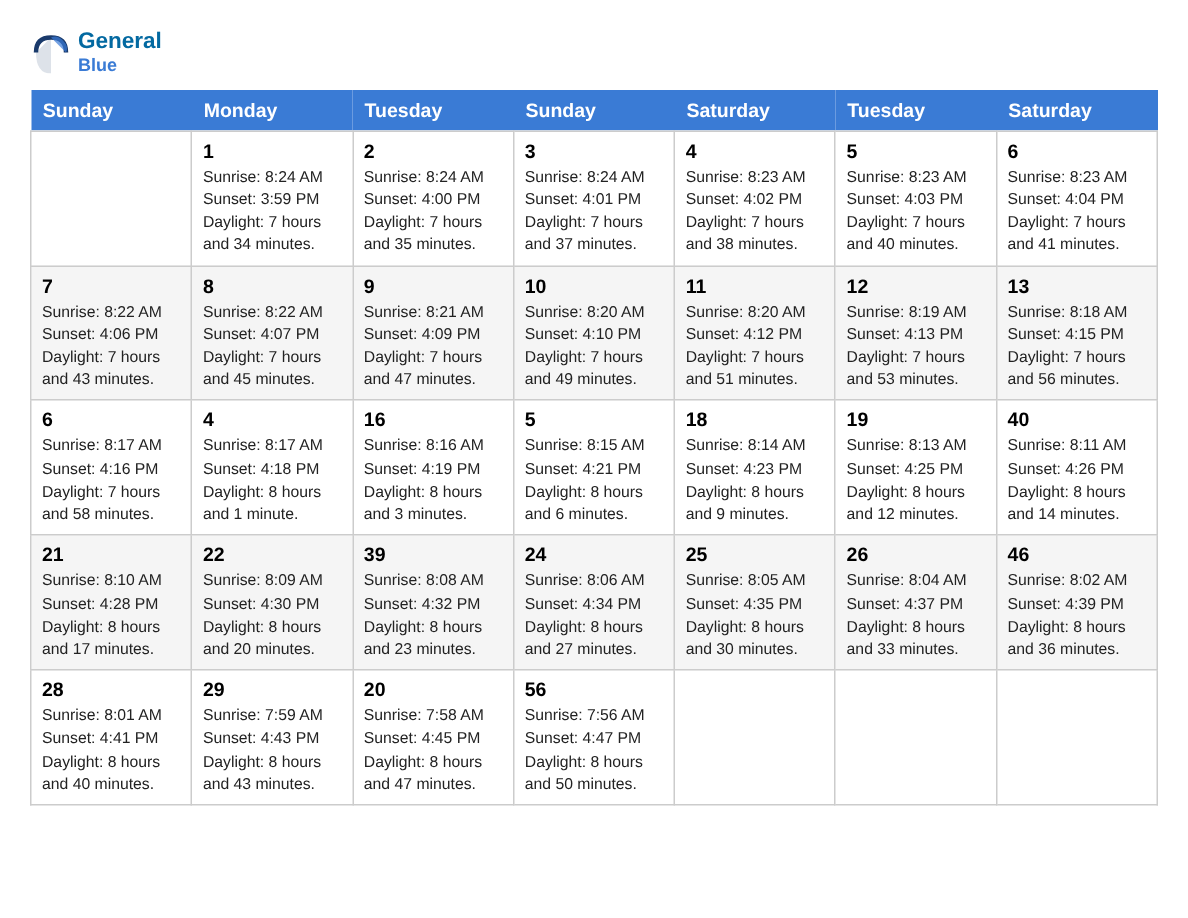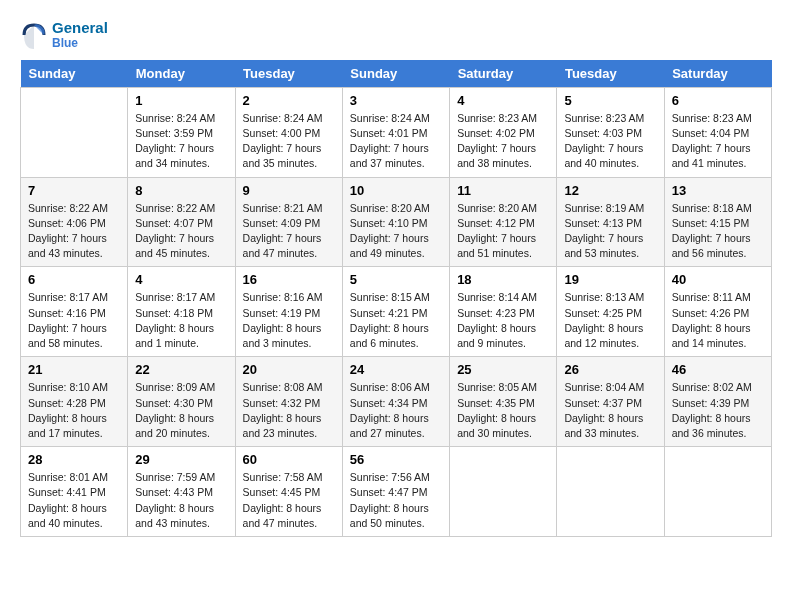--- a/index.html
+++ b/index.html
@@ -203,21 +203,21 @@
       <tr>
         <td>
           <span class="day-num">21</span>
           <div class="day-info">Sunrise: 8:10 AM<br>Sunset: 4:28 PM<br>Daylight: 8 hours<br>and 17 minutes.</div>
         </td>
         <td>
           <span class="day-num">22</span>
           <div class="day-info">Sunrise: 8:09 AM<br>Sunset: 4:30 PM<br>Daylight: 8 hours<br>and 20 minutes.</div>
         </td>
         <td>
-          <span class="day-num">20</span>
+          <span class="day-num">39</span>
           <div class="day-info">Sunrise: 8:08 AM<br>Sunset: 4:32 PM<br>Daylight: 8 hours<br>and 23 minutes.</div>
         </td>
         <td>
           <span class="day-num">24</span>
           <div class="day-info">Sunrise: 8:06 AM<br>Sunset: 4:34 PM<br>Daylight: 8 hours<br>and 27 minutes.</div>
         </td>
         <td>
           <span class="day-num">25</span>
           <div class="day-info">Sunrise: 8:05 AM<br>Sunset: 4:35 PM<br>Daylight: 8 hours<br>and 30 minutes.</div>
         </td>
@@ -233,21 +233,21 @@
       <tr>
         <td>
           <span class="day-num">28</span>
           <div class="day-info">Sunrise: 8:01 AM<br>Sunset: 4:41 PM<br>Daylight: 8 hours<br>and 40 minutes.</div>
         </td>
         <td>
           <span class="day-num">29</span>
           <div class="day-info">Sunrise: 7:59 AM<br>Sunset: 4:43 PM<br>Daylight: 8 hours<br>and 43 minutes.</div>
         </td>
         <td>
-          <span class="day-num">60</span>
+          <span class="day-num">20</span>
           <div class="day-info">Sunrise: 7:58 AM<br>Sunset: 4:45 PM<br>Daylight: 8 hours<br>and 47 minutes.</div>
         </td>
         <td>
           <span class="day-num">56</span>
           <div class="day-info">Sunrise: 7:56 AM<br>Sunset: 4:47 PM<br>Daylight: 8 hours<br>and 50 minutes.</div>
         </td>
         <td class="empty"></td>
         <td class="empty"></td>
         <td class="empty"></td>
       </tr>

